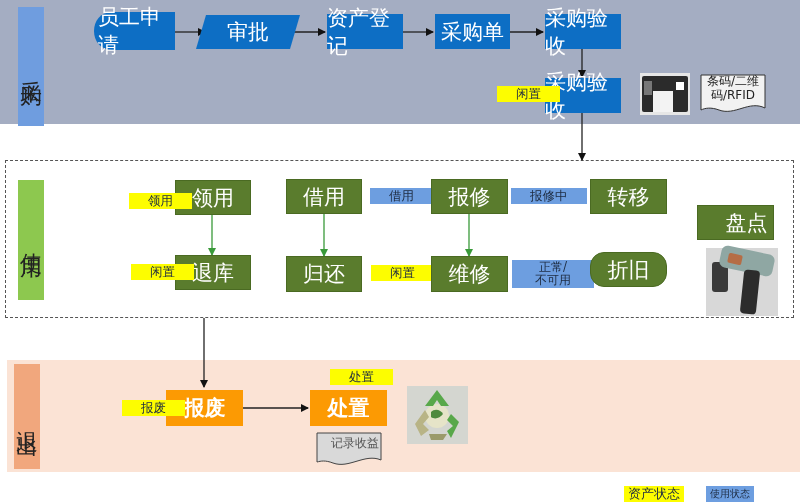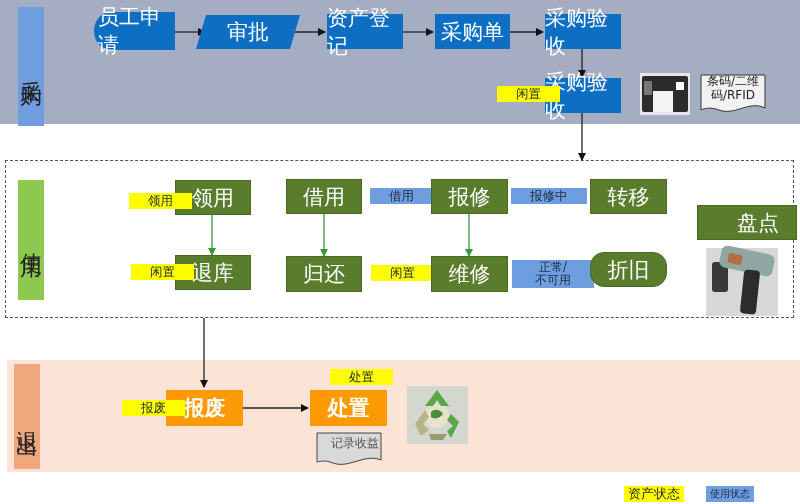--- a/index.html
+++ b/index.html
@@ -123,21 +123,21 @@
 <div class="node green" style="left:431px;top:179px;width:77px;height:35px;">报修</div>
 <div class="node green" style="left:431px;top:256px;width:77px;height:36px;">维修</div>
 <div class="tag bluetag" style="left:511px;top:188px;">报修中</div>
 <div class="tag bluetag" style="left:512px;top:260px;text-align:center;width:44px;font-size:12px;line-height:13px;">
   <div>正常/</div>
   <div>不可用</div>
 </div>
 
 <div class="node green" style="left:590px;top:179px;width:77px;height:35px;">转移</div>
 <div class="node green" style="left:590px;top:252px;width:77px;height:35px;border-radius:14px;">折旧</div>
-<div class="node green" style="left:697px;top:205px;width:100px;height:35px;padding-left:22px;">盘点</div>
+<div class="node green" style="left:697px;top:205px;width:77px;height:35px;padding-left:22px;">盘点</div>
 
 <div class="abs" style="left:706px;top:248px;width:72px;height:68px;background:#d8d8d8;">
   <div class="abs" style="left:6px;top:14px;width:16px;height:30px;background:#3a3a3a;border-radius:3px;"></div>
   <div class="abs" style="left:14px;top:2px;width:54px;height:22px;background:#8fa7a3;border-radius:6px;transform:rotate(12deg);"></div>
   <div class="abs" style="left:22px;top:6px;width:14px;height:10px;background:#b56d45;border-radius:2px;transform:rotate(12deg);"></div>
   <div class="abs" style="left:36px;top:22px;width:16px;height:44px;background:#2c2c2c;border-radius:4px;transform:rotate(6deg);"></div>
 </div>
 
 <div class="node orange" style="left:166px;top:390px;width:77px;height:36px;">报废</div>
 <div class="tag yellow" style="left:122px;top:400px;">报废</div>

